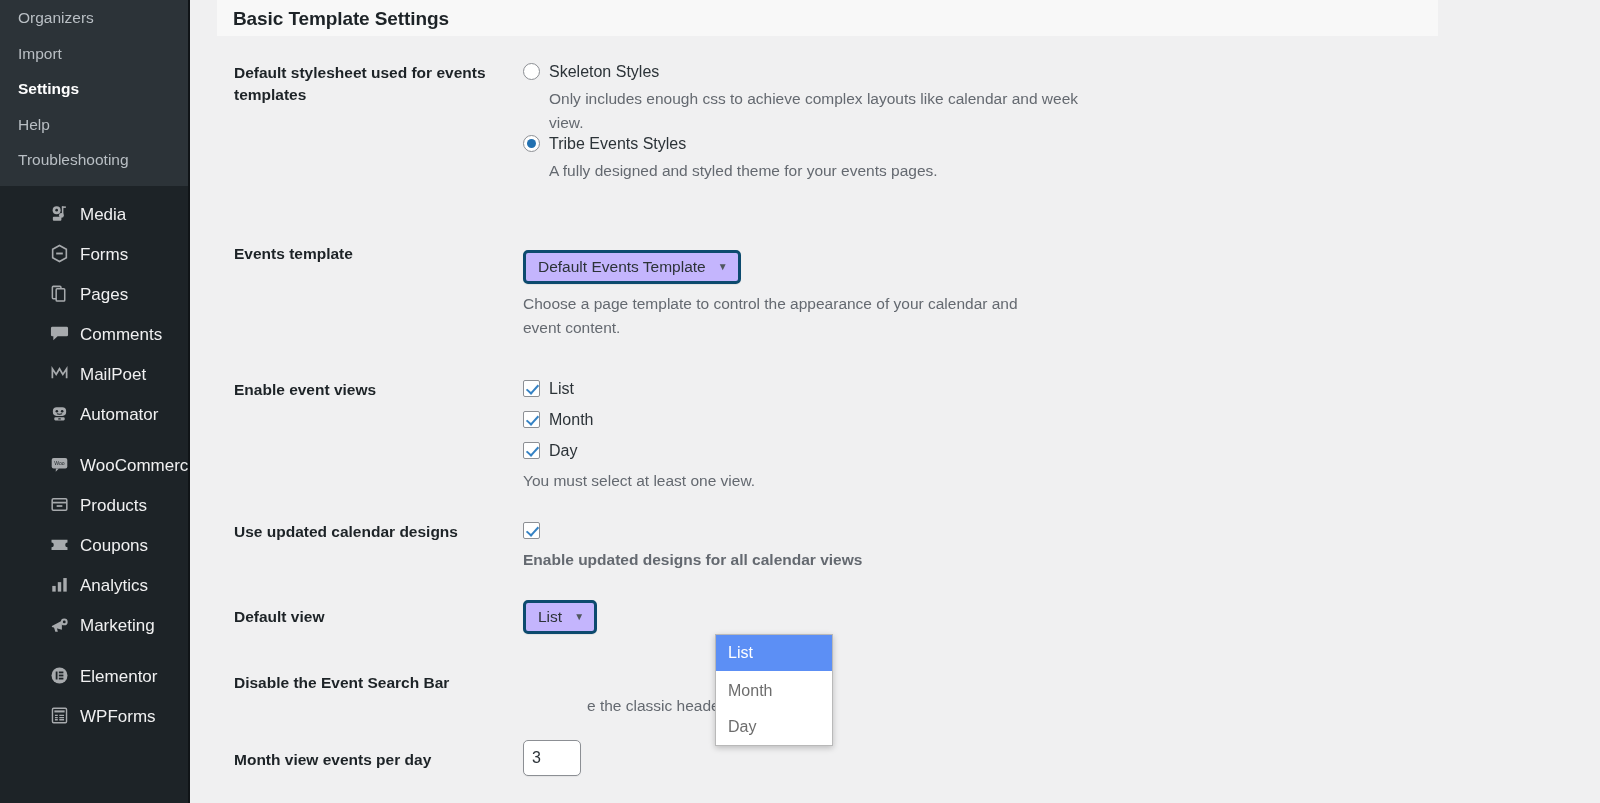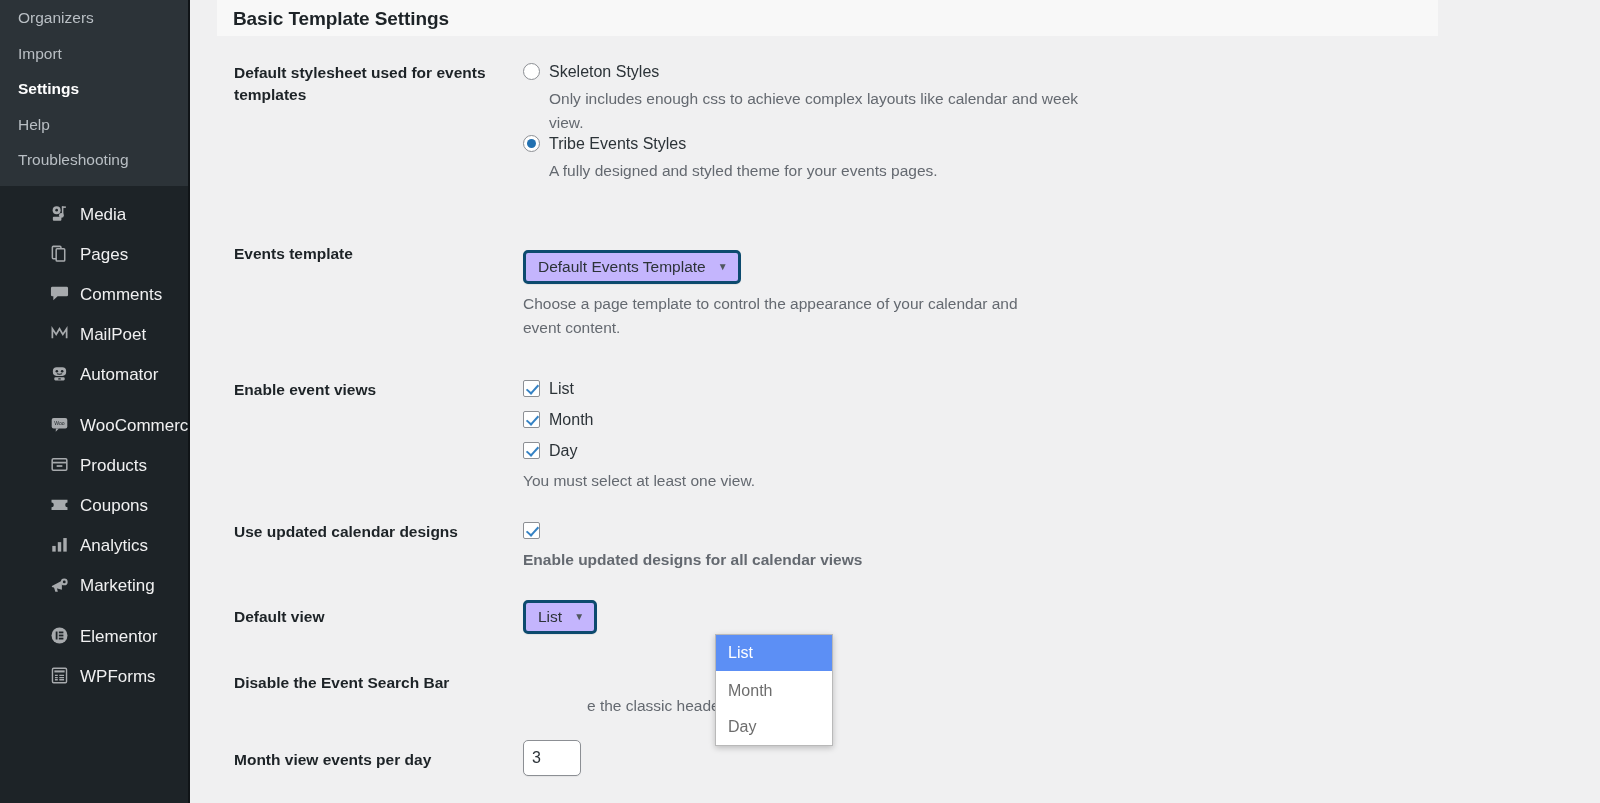--- a/index.html
+++ b/index.html
@@ -274,20 +274,29 @@
               <rect x="12.5" y="2.5" width="1.6" height="9"></rect>
               <rect x="12.5" y="2.5" width="4.2" height="1.6"></rect>
               <circle cx="12" cy="12" r="2.6"></circle>
               <rect x="3" y="13.5" width="9" height="4" rx="1"></rect>
             </svg>
           </span>
           <span>Media</span>
         </div>
         <div class="menu-item">
           <span class="mi-icon">
+            <svg width="19" height="19" viewBox="0 0 20 20" fill="none" stroke="currentColor" stroke-width="1.7">
+              <path d="M10 1.6 17.2 5.6v8.8L10 18.4 2.8 14.4V5.6z"></path>
+              <path d="M6.5 10h7" stroke-width="2"></path>
+            </svg>
+          </span>
+          <span>Forms</span>
+        </div>
+        <div class="menu-item">
+          <span class="mi-icon">
             <svg width="19" height="19" viewBox="0 0 20 20" fill="none" stroke="currentColor" stroke-width="1.6">
               <rect x="2.5" y="2.5" width="9" height="13" rx="1"></rect>
               <rect x="6.5" y="5" width="9" height="13" rx="1" fill="#1d2327"></rect>
             </svg>
           </span>
           <span>Pages</span>
         </div>
         <div class="menu-item">
           <span class="mi-icon">
             <svg width="19" height="19" viewBox="0 0 20 20" fill="currentColor">

